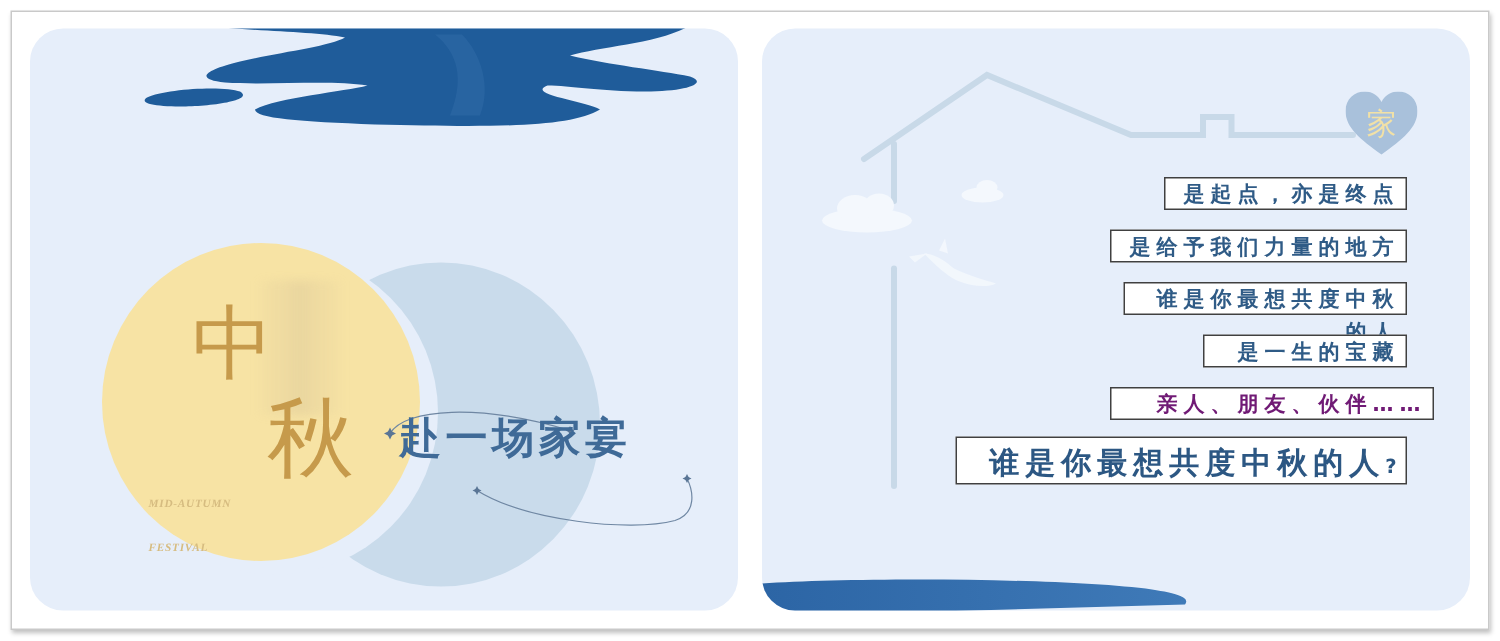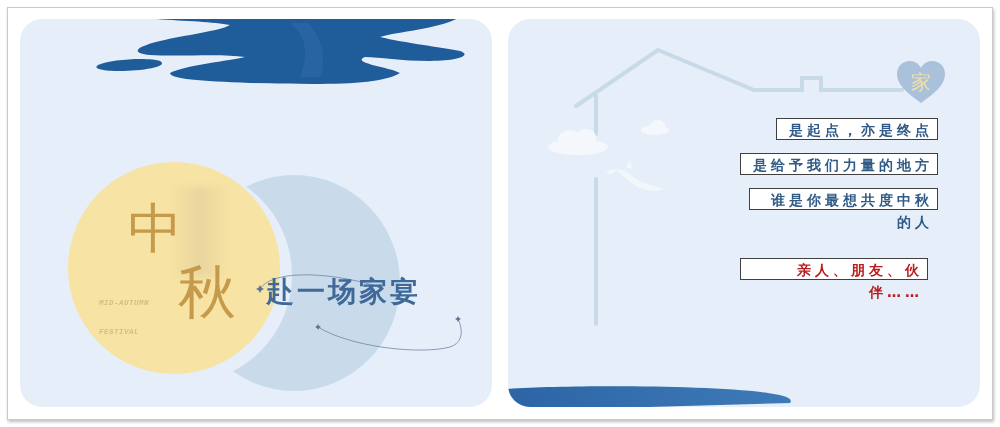--- a/index.html
+++ b/index.html
@@ -41,21 +41,21 @@
     .title-zhong {
       position:absolute; left:108px; top:183px; font-size:54px; color:#c69a4b;
       font-family:"DejaVu Serif", serif; line-height:1;
     }
     .title-qiu {
       position:absolute; left:158px; top:244px; font-size:58px; color:#c69a4b;
       font-family:"DejaVu Serif", serif; line-height:1;
     }
     .en-1, .en-2 {
       position:absolute; left:79px; font-size:7.5px; color:#d6bc80; font-style:italic;
-      font-weight:bold; letter-spacing:0.5px; font-family:Liberation Mono, monospace;
+      font-weight:bold; letter-spacing:0.5px; font-family:Liberation Serif, serif;margin-top:32px;
     }
     .en-1 { top:280px; } .en-2 { top:309px; }
     .subtitle {
       position:absolute; left:246px; top:259px; font-size:28px; color:#3f6a97;
       letter-spacing:3px; line-height:1; font-family:"DejaVu Sans", sans-serif;font-weight:bold;
     }
     .orbits { position:absolute; left:220px; top:228px; width:240px; height:110px; }
 
     
     .house { position:absolute; left:0; top:0; width:472px; height:330px; }
@@ -141,21 +141,23 @@
   </svg>
 
   <svg class="heart" viewBox="0 0 48 44">
     <path fill="#a9c1db" d="M24,42 C10,32 0,24 0,13 C0,5 6,0 13,0 C18,0 22,3 24,7 C26,3 30,0 35,0 C42,0 48,5 48,13 C48,24 38,32 24,42 Z"></path>
   </svg>
   <div class="heart-char">家</div>
 
   <div class="line-box" style="left:268px; top:99px; width:162px;">是起点，亦是终点</div>
   <div class="line-box" style="left:232px; top:134px; width:198px;">是给予我们力量的地方</div>
   <div class="line-box" style="left:241px; top:169px; width:189px;">谁是你最想共度中秋的人</div>
-  <div class="line-box" style="left:232px; top:239px; width:188px; color:#b91c1c;">亲人、朋友、伙伴……</div>
+  <div class="line-box" style="left:294px; top:204px; width:136px;">是一生的宝藏</div>
+  <div class="line-box" style="left:232px; top:239px; width:216px; color:#701a75;">亲人、朋友、伙伴……</div>
+  <div class="line-box big" style="left:129px; top:272px; width:301px;"><span>谁是你最想共度中秋的人</span><span class="q-mark">?</span></div>
 
   <svg class="wave-bottom" viewBox="0 0 300 30">
     <defs>
       <linearGradient id="wg" x1="0" x2="1" y1="0" y2="0">
         <stop offset="0" stop-color="#2c65a5"></stop>
         <stop offset="1" stop-color="#3f7ab8"></stop>
       </linearGradient>
     </defs>
     <path fill="url(#wg)" d="M0,8 C60,4 200,4 260,12 C280,15 285,18 282,22 L0,30 Z"></path>
   </svg>

